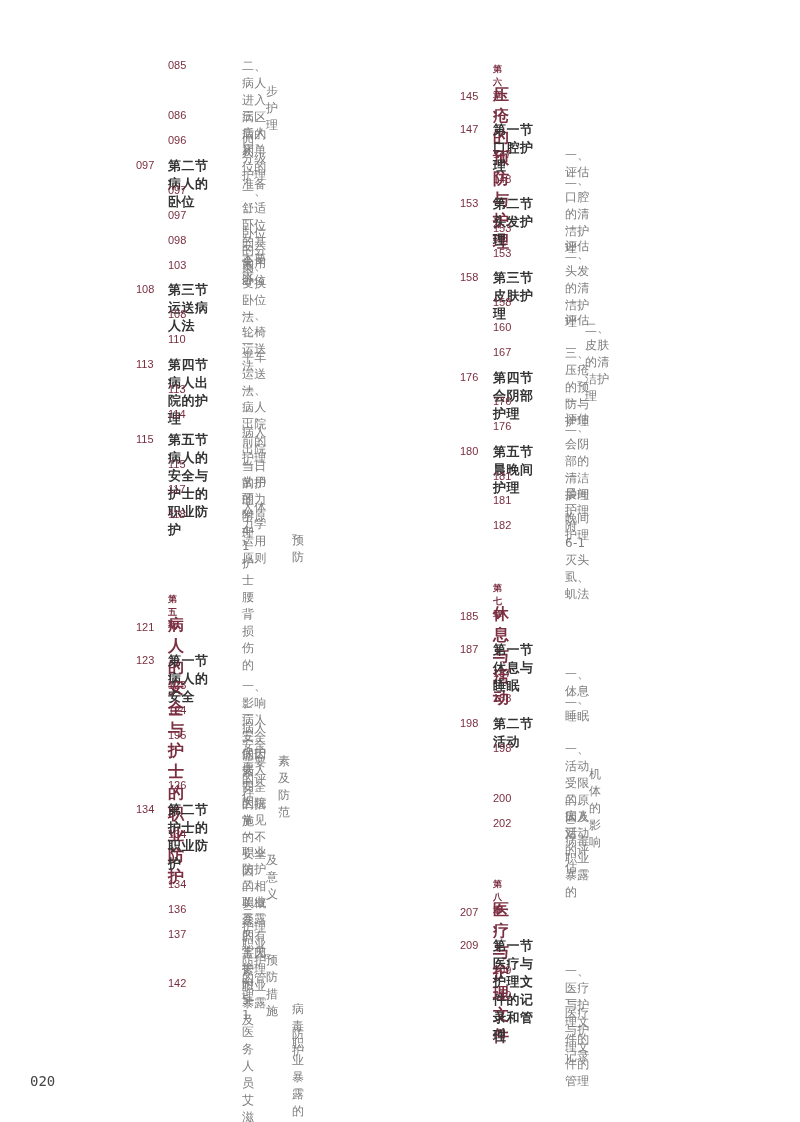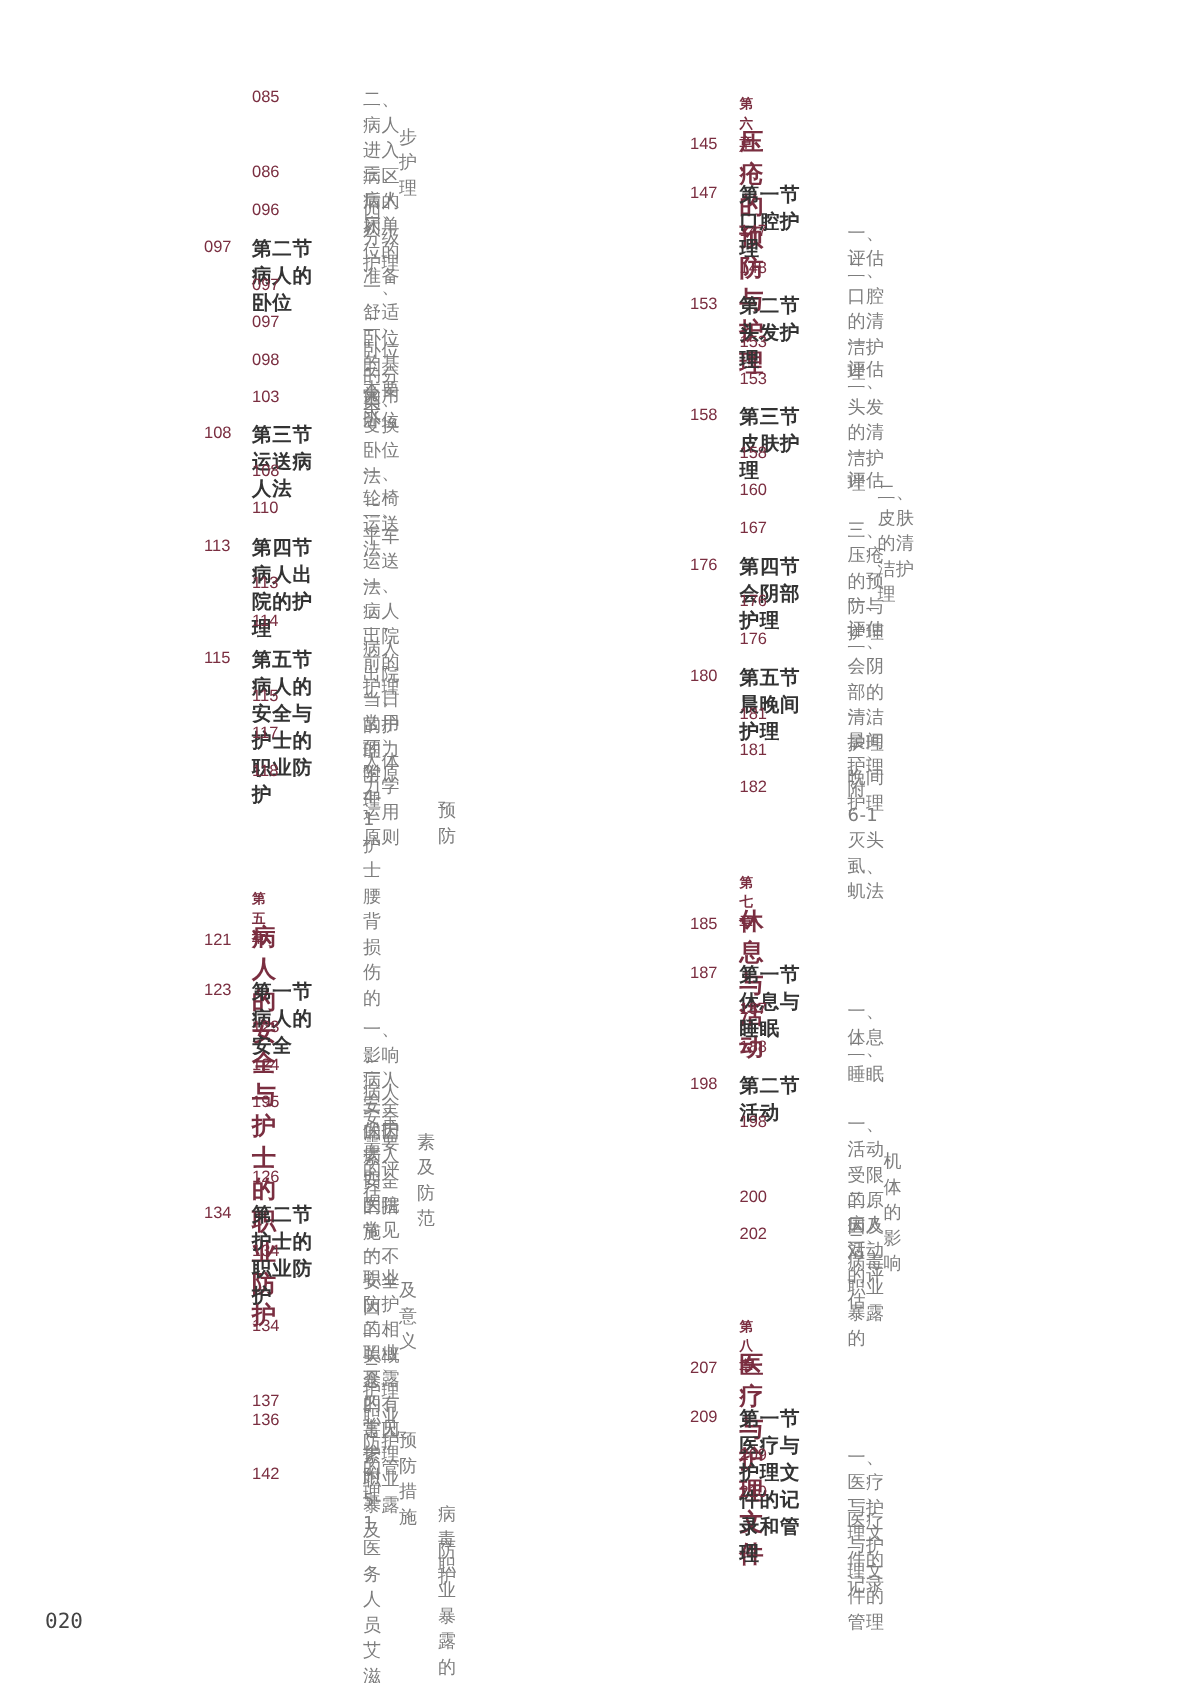--- a/index.html
+++ b/index.html
@@ -81,21 +81,21 @@
   <span class="num" style="left:168px;top:779px">126</span>
   <span class="txt" style="left:242px;top:778px">四、医院常见的不安全因</span>
 
   <span class="num" style="left:136px;top:803px">134</span>
   <span class="sec-txt" style="left:168px;top:801px"><span class="sec-label">第二节</span><span>护士的职业防护</span></span>
   <span class="num" style="left:168px;top:828px">134</span>
   <span class="txt" style="left:242px;top:827px">一、职业防护的相关概念</span>
   <span class="txt" style="left:266px;top:852px">及意义</span>
   <span class="num" style="left:168px;top:878px">134</span>
   <span class="txt" style="left:242px;top:877px">二、职业暴露的有害因素</span>
-  <span class="num" style="left:168px;top:941px">136</span>
+  <span class="num" style="left:168px;top:903px">136</span>
   <span class="txt" style="left:242px;top:902px">三、护理职业防护的管理</span>
   <span class="num" style="left:168px;top:928px">137</span>
   <span class="txt" style="left:242px;top:927px">四、常见护理职业暴露及</span>
   <span class="txt" style="left:266px;top:952px">预防措施</span>
   <span class="num" style="left:168px;top:977px">142</span>
   <span class="txt" style="left:242px;top:976px">附 5-1　医务人员艾滋病</span>
   <span class="txt" style="left:292px;top:1001px">病毒职业暴露的</span>
   <span class="txt" style="left:292px;top:1026px">防护</span>
 </div>
 

